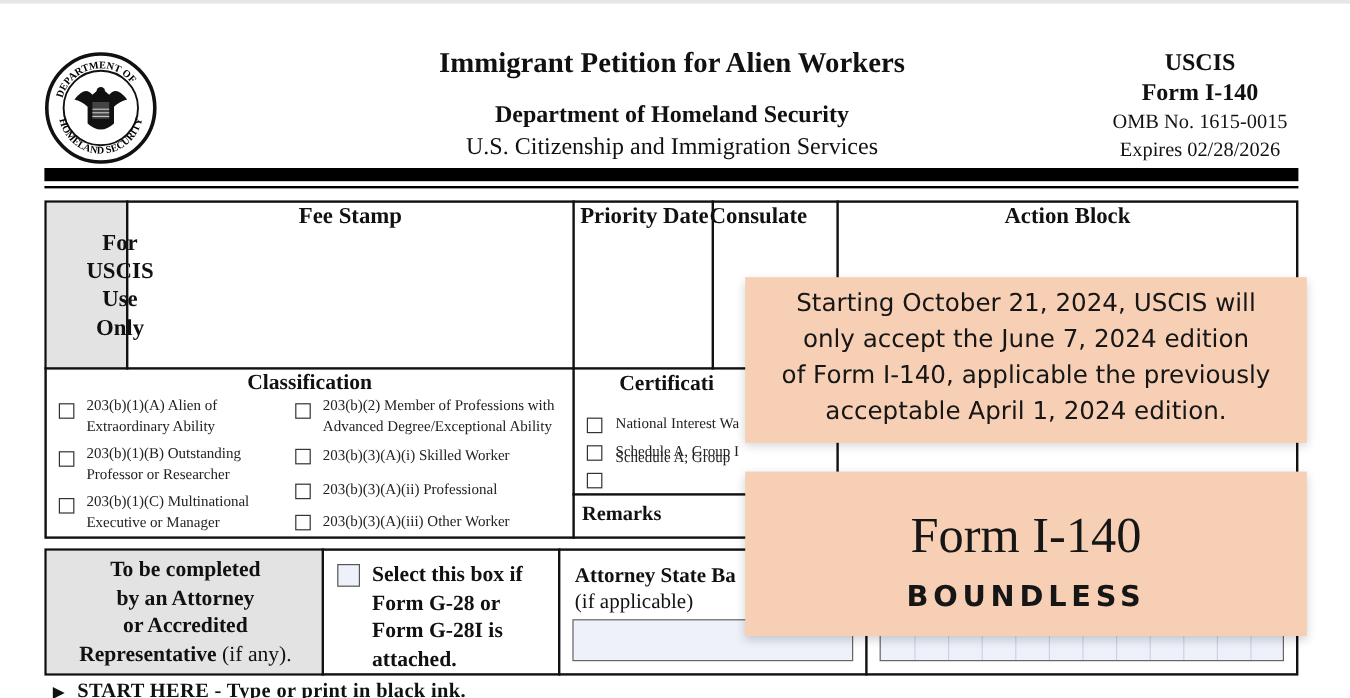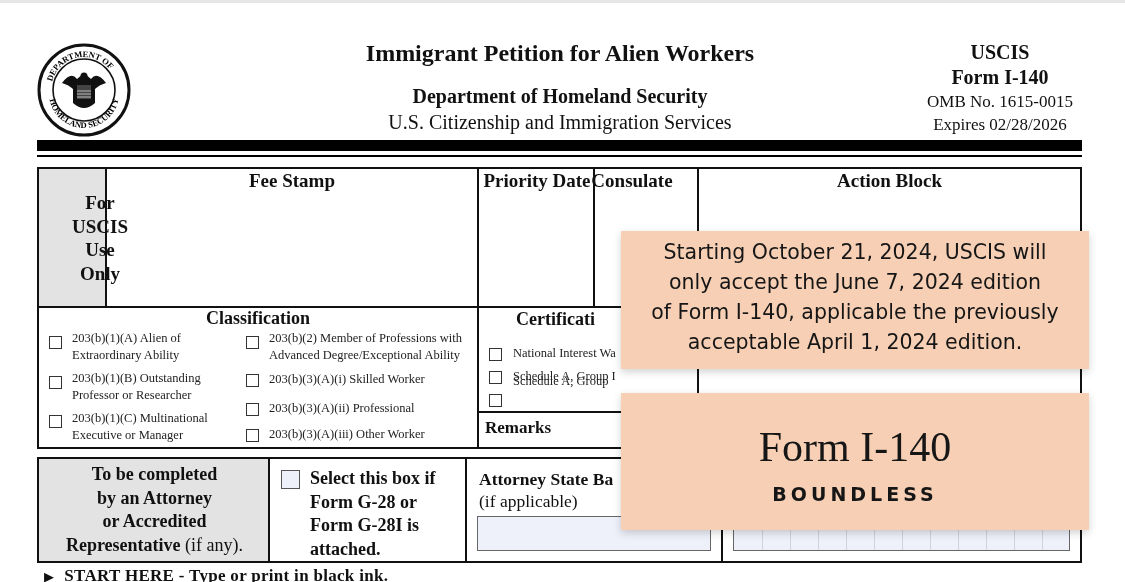--- a/index.html
+++ b/index.html
@@ -19,21 +19,21 @@
   .vl{position:absolute;width:2px;background:#111;}
   .hl{position:absolute;height:2px;background:#111;}
   .gray{background:#e3e3e3;}
   .lbl{position:absolute;font-weight:bold;font-size:19px;text-align:center;}
   .cb{position:absolute;width:11px;height:11px;border:1.3px solid #333;background:#fff;}
   .opt{position:absolute;font-size:12.5px;line-height:17px;color:#222;}
   .notice{position:absolute;background:#f6cfb4;box-shadow:0 3px 8px rgba(0,0,0,0.18);font-family:"DejaVu Sans","Liberation Sans",sans-serif;color:#161616;}
   .n1{left:621px;top:231px;width:468px;height:138px;font-size:20.5px;line-height:30px;text-align:center;padding-top:6px;box-sizing:border-box;}
   .n2{left:621px;top:393px;width:468px;height:137px;text-align:center;}
   .n2 .big{position:absolute;left:0;width:100%;top:30px;font-family:"Liberation Serif","DejaVu Serif",serif;font-size:42px;}
-  .n2 .brand{position:absolute;left:0;width:100%;top:90px;font-weight:bold;font-size:19px;letter-spacing:4px;}
+  .n2 .brand{position:absolute;left:0;width:100%;top:90px;font-weight:bold;font-size:24px;letter-spacing:4px;}
   .inputbox{position:absolute;background:#eef1fa;border:1.5px solid #666;box-sizing:border-box;}
   .combs{position:absolute;top:0;bottom:0;width:1px;background:#cfd3de;}
   .start{position:absolute;left:44px;top:566px;font-weight:bold;font-size:17px;letter-spacing:0.3px;}
 </style>
 </head>
 <body>
 
 <div class="topbar"></div>
 
 <svg class="seal" viewBox="0 0 94 94">

